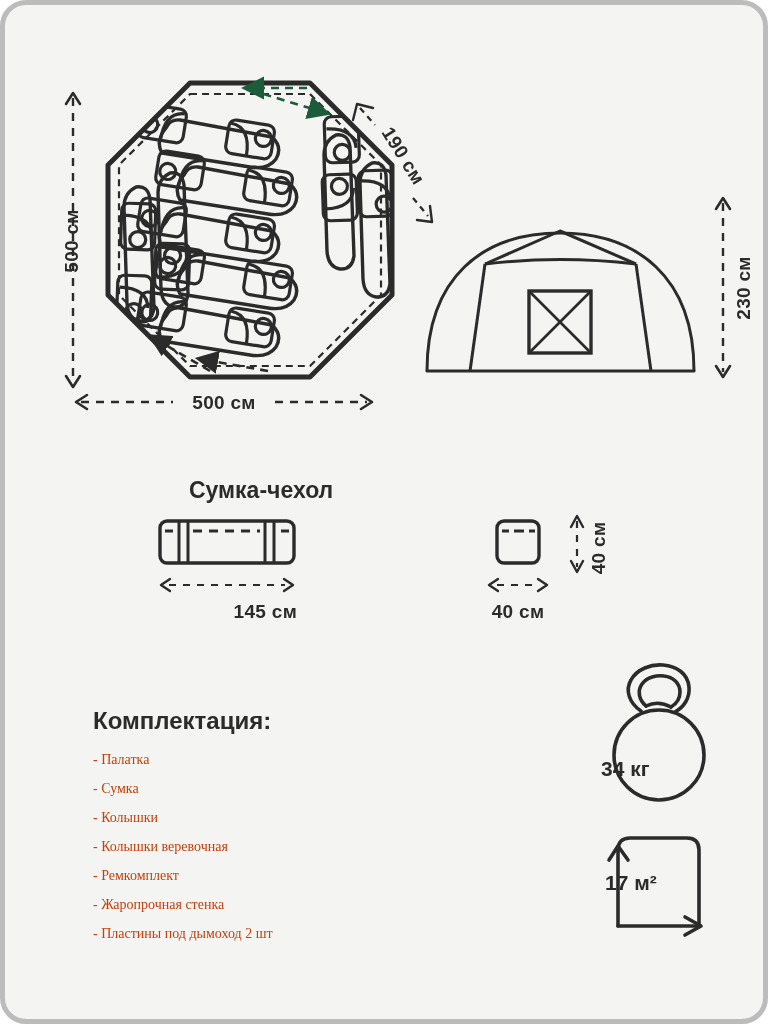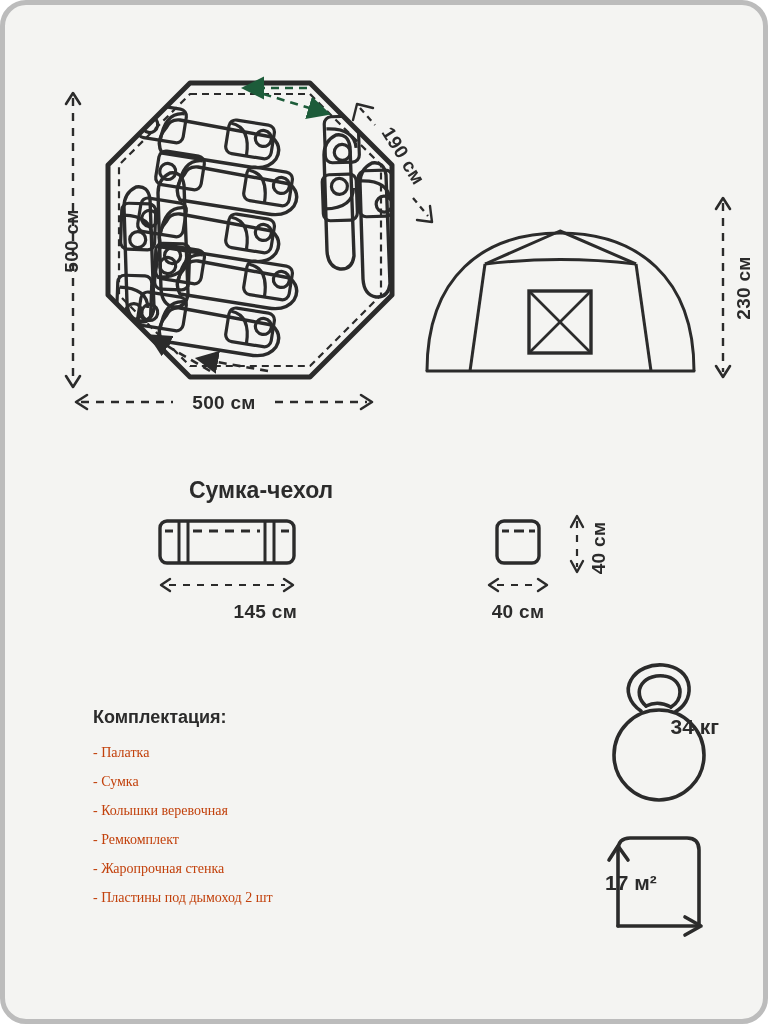--- a/index.html
+++ b/index.html
@@ -34,21 +34,21 @@
 
   .section-title {
     font-weight: bold;
     font-size: 23px;
     color: #2b2b2b;
     white-space: nowrap;
   }
 
   .kit-title {
     font-weight: bold;
-    font-size: 18px;
+    font-size: 24px;
     color: #2b2b2b;
     margin: 0 0 10px 0;
     white-space: nowrap;
   }
   .kit-list {
     list-style: none;
     margin: 0;
     padding: 0;
   }
   .kit-list li {
@@ -315,36 +315,37 @@
       <path d="M3,48 L9,59 L15,48" fill="none" stroke="#2b2b2b" stroke-width="2.4" stroke-linecap="round" stroke-linejoin="round"></path>
     </svg>
   </div>
   <div class="abs dim-label rot-right" style="left:549px; top:532px; width:90px; text-align:center;">40 см</div>
 
   <div class="abs" style="left:88px; top:702px; width:420px;">
     <h2 class="kit-title">Комплектация:</h2>
     <ul class="kit-list">
       <li>- Палатка</li>
       <li>- Сумка</li>
+      <li>- Колышки</li>
       <li>- Колышки веревочная</li>
       <li>- Ремкомплект</li>
       <li>- Жаропрочная стенка</li>
       <li>- Пластины под дымоход 2 шт</li>
     </ul>
   </div>
 
   <div class="abs" style="left:596px; top:654px;">
     <svg width="118" height="145" viewBox="0 0 118 145">
       <path d="M40,52 C28,44 24,31 30,21 C36,10 50,5 62,6 C76,7 87,15 88,28 C89,39 83,48 74,53" fill="none" stroke="#2b2b2b" stroke-width="3.6" stroke-linecap="round"></path>
       <path d="M45,47 C38,41 36,32 41,25 C46,18 56,16 63,17 C72,18 79,24 79,33 C79,40 75,45 70,48" fill="none" stroke="#2b2b2b" stroke-width="3.6" stroke-linecap="round"></path>
       <path d="M45,47 Q57,41 70,48" fill="none" stroke="#2b2b2b" stroke-width="3.6" stroke-linecap="round"></path>
       <circle cx="58" cy="96" r="45" fill="none" stroke="#2b2b2b" stroke-width="3.6"></circle>
     </svg>
   </div>
-  <div class="abs badge-text" style="left:596px; top:710px; width:118px; text-align:right;">34 кг</div>
+  <div class="abs badge-text" style="left:596px; top:752px; width:118px; text-align:left;">34 кг</div>
 
   <div class="abs" style="left:600px; top:825px;">
     <svg width="108" height="112" viewBox="0 0 108 112">
       <path d="M13,96 L13,20 Q13,8 25,8 L82,8 Q94,8 94,20 L94,96" fill="none" stroke="#2b2b2b" stroke-width="3.6" stroke-linecap="round"></path>
       <path d="M13,96 L94,96" fill="none" stroke="#2b2b2b" stroke-width="3.6" stroke-linecap="round"></path>
       <path d="M4,30 L13,16 L23,30" fill="none" stroke="#2b2b2b" stroke-width="3.6" stroke-linecap="round" stroke-linejoin="round"></path>
       <path d="M80,87 L96,96 L80,105" fill="none" stroke="#2b2b2b" stroke-width="3.6" stroke-linecap="round" stroke-linejoin="round"></path>
     </svg>
   </div>
   <div class="abs badge-text" style="left:600px; top:866px; width:108px; text-align:left;">17 м²</div>

